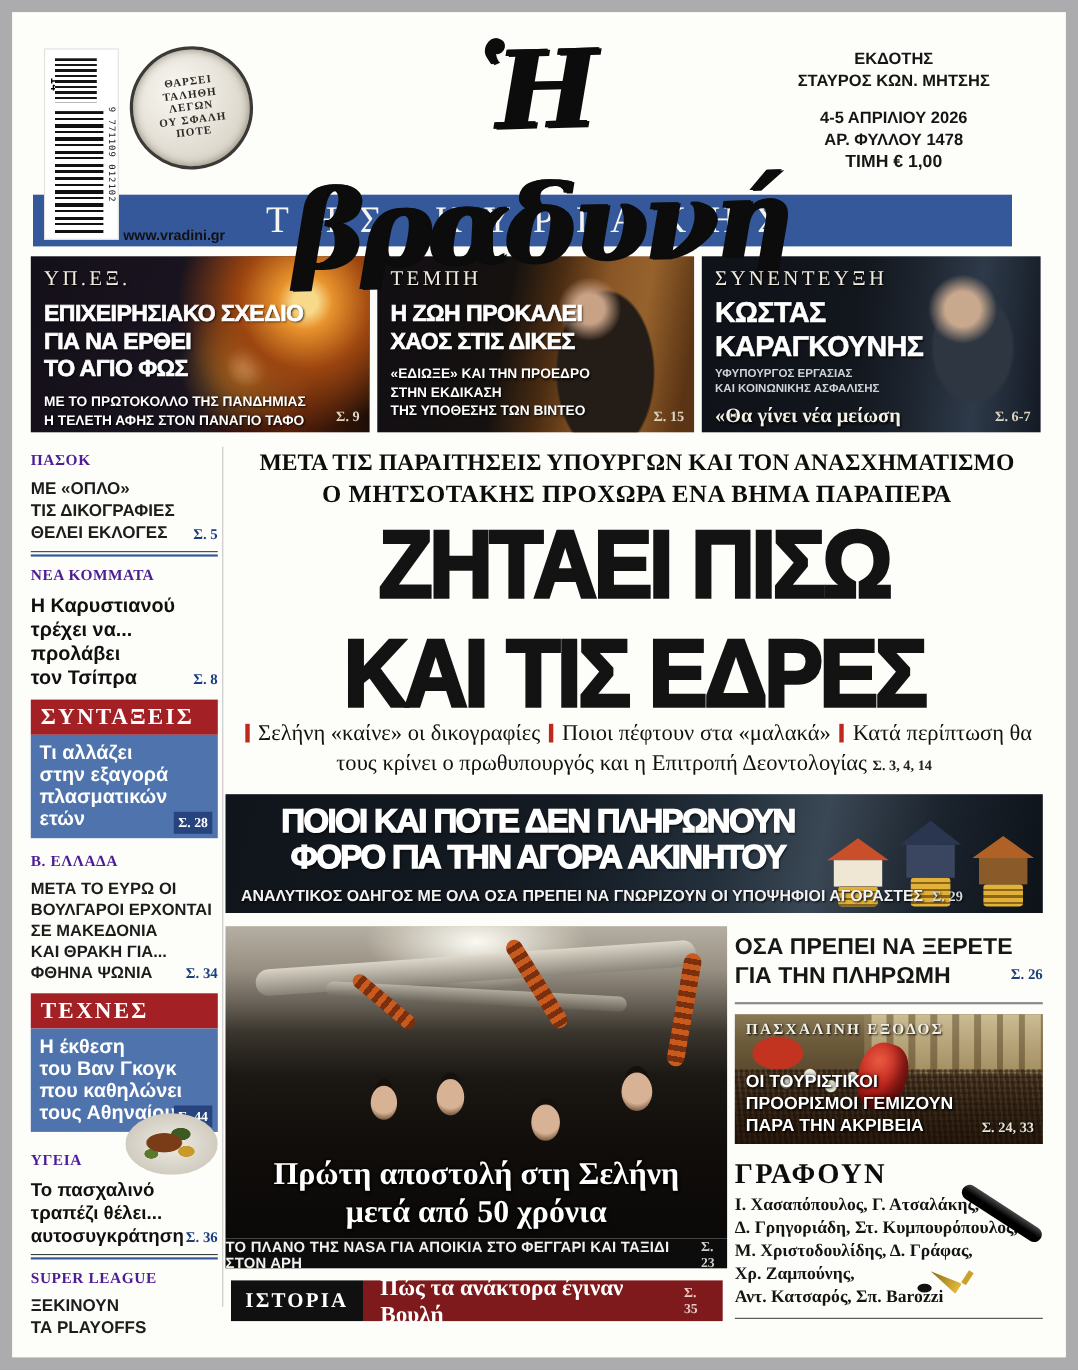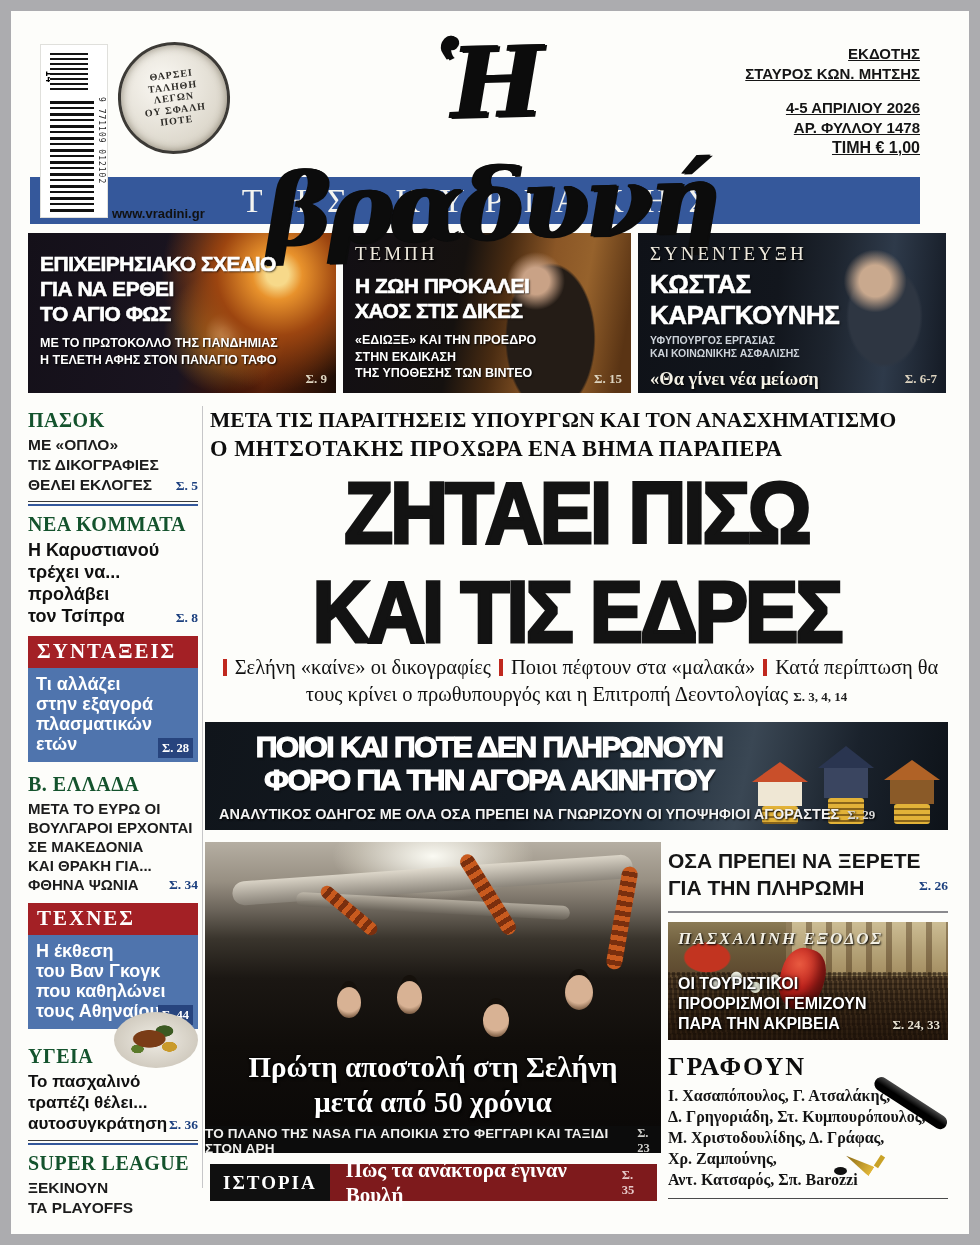--- a/index.html
+++ b/index.html
@@ -24,21 +24,21 @@
            transform:rotate(-7deg); box-shadow:inset 0 0 8px rgba(60,50,30,.5); }
   .stamp div { font:bold 10px "Liberation Serif", serif; color:#2c2a26; letter-spacing:1px; line-height:11.5px; }
   .logo { left:198px; top:22px; width:580px; height:130px; text-align:center; z-index:2;
           font-family:"DejaVu Serif", serif; font-style:italic; font-weight:bold; font-size:98px; line-height:122px;
           color:#0c0c0c; transform:rotate(-1.5deg); letter-spacing:-4px;
           text-shadow:2px 1px 0 #0c0c0c, -1px 0 0 #0c0c0c; }
   .band { left:30px; top:156px; width:890px; height:47px; background:#35589B; z-index:1;
           display:flex; align-items:center; justify-content:center;margin-top:21px; }
   .band-text { font-family:"Liberation Serif", serif; font-size:34px; color:#f4f4f0; letter-spacing:20px; padding-left:20px; }
   .site { left:112px; top:206px; font:bold 13px "Liberation Sans", sans-serif; color:#111; z-index:4; }
-  .pub { left:705px; top:44px; width:215px; text-align:right; font:bold 15px "Liberation Sans", sans-serif; line-height:20px; color:#151515; z-index:3;text-decoration:underline; }
+  .pub { left:705px; top:44px; width:215px; text-align:center; font:bold 15px "Liberation Sans", sans-serif; line-height:20px; color:#151515; z-index:3; }
   .pub .gap { height:14px; }
   .pub .price { font-size:16px; }
 
   
   .teasers { left:28px; top:233px; width:920px; height:160px; display:flex; gap:7px; }
   .teaser { position:relative; height:160px; color:#fff; overflow:hidden; }
   .t1 { flex:0 0 308px;
         background:radial-gradient(circle at 81% 26%, #f7d98a 0 4%, #e8922c 9%, #9c4510 22%, rgba(0,0,0,0) 42%),
                    radial-gradient(circle at 64% 62%, #e8c98a 0 2%, #8a5a20 9%, rgba(0,0,0,0) 28%),
                    linear-gradient(100deg,#141019 0%,#1a1420 52%,#3a1208 68%,#551f0a 78%,#1c0d06 100%); }
@@ -61,42 +61,42 @@
             text-shadow:1px 1px 2px rgba(0,0,0,.8); }
   .t-role { margin-top:3px; font-weight:bold; font-size:10.5px; line-height:13px; color:#cdd3da; }
   .t-quote { margin-top:8px; font-family:"Liberation Serif", serif; font-weight:bold; font-size:18.5px;
              line-height:23px; color:#f4f1e6; text-shadow:1px 1px 2px #000; }
   .t-page { position:absolute; right:9px; bottom:6px; z-index:3; font:bold 13px "Liberation Serif", serif; color:#ddd4c0; }
 
   
   .v-rule { left:202px; top:406px; width:1px; height:782px; background:#c6c6c8; }
   .sidebar { left:28px; top:408px; width:170px; }
   .sb-sec { position:relative; }
-  .sb-h { font-family:"Liberation Serif", serif; font-weight:bold; font-size:20px; line-height:24px; letter-spacing:.5px; color:#14532d; }
+  .sb-h { font-family:"Liberation Serif", serif; font-weight:bold; font-size:14px; line-height:24px; letter-spacing:.5px; color:#4c1d95; }
   .sb-caps { margin-top:3px; font-weight:bold; font-size:15.5px; line-height:20px; color:#1c1c1c; }
   .sb-lower { margin-top:3px; font-weight:bold; font-size:18px; line-height:22px; color:#101010; }
   .pref { font-family:"Liberation Serif", serif; font-weight:bold; font-size:13.5px; color:#1B3F7E; }
   .sb-pref { position:absolute; right:0; bottom:1px; }
   .sb-sep { margin:6px 0; height:2px; border-top:1px solid #3c3c3c; border-bottom:2px solid #35589B; }
   .red-head { margin-top:9px; background:#A32025; color:#fff; font-family:"Liberation Serif", serif;
               font-weight:bold; font-size:21px; letter-spacing:2px; padding:3px 9px 4px; }
   .blue-box { position:relative; background:#4F74AD; color:#fff; font-weight:bold; font-size:18px;
               line-height:20px; padding:6px 8px 8px; }
   .pref-tag { position:absolute; right:5px; bottom:4px; background:#27447E; color:#fff;
               font-family:"Liberation Serif", serif; font-weight:bold; font-size:12.5px; padding:0 4px; }
   .ygeia-head { display:flex; justify-content:space-between; align-items:flex-end; }
   .plate { width:84px; height:56px; margin-top:-26px; border-radius:50%;
            background:radial-gradient(ellipse 26px 14px at 42% 48%, #7a3c16 0 60%, rgba(0,0,0,0) 65%),
                       radial-gradient(ellipse 12px 8px at 66% 62%, #c99a2a 0 60%, rgba(0,0,0,0) 65%),
                       radial-gradient(ellipse 10px 7px at 28% 66%, #5a7a2a 0 60%, rgba(0,0,0,0) 65%),
                       radial-gradient(ellipse 14px 9px at 60% 34%, #3c5a22 0 60%, rgba(0,0,0,0) 66%),
                       radial-gradient(#efece4, #cfc9bd 75%, #b5afa3); }
 
   
-  .overlines { left:210px; top:406px; width:738px; }
+  .overlines { left:210px; top:406px; width:738px; text-align:center; }
   .ov1 { font-family:"Liberation Serif", serif; font-weight:bold; font-size:21.5px; line-height:28px; color:#0d0d0d; }
   .ov2 { font-family:"Liberation Serif", serif; font-weight:bold; font-size:22.5px; line-height:29px; color:#0d0d0d; letter-spacing:.5px; }
   .headline { left:205px; top:464px; width:743px; text-align:center; color:#131313; font-weight:bold;
               font-size:80px; line-height:92px; letter-spacing:-3px; -webkit-text-stroke:3px #131313;
               transform:scale(1,1.08); transform-origin:50% 0; }
   .bullets { left:205px; top:654px; width:743px; text-align:center; font-family:"Liberation Serif", serif;
              font-size:20.5px; line-height:27px; color:#111; font-weight:500; }
   .rbar { display:inline-block; width:4px; height:17px; background:#C0281E; margin:0 8px -2px 8px; }
   .bullets .pgref { font-size:13px; font-weight:bold; color:#222; }
 
@@ -170,21 +170,21 @@
                        linear-gradient(180deg, rgba(90,70,45,.2), rgba(40,26,14,.8)); }
   .eflowers { position:absolute; left:12%; top:38%; width:86px; height:34px;
               background:radial-gradient(circle at 15% 50%, #f2f4e8 0 5px, rgba(0,0,0,0) 6px),
                          radial-gradient(circle at 40% 30%, #eef0e2 0 5px, rgba(0,0,0,0) 6px),
                          radial-gradient(circle at 62% 60%, #e8ecd8 0 5px, rgba(0,0,0,0) 6px),
                          radial-gradient(circle at 85% 35%, #f4f6ea 0 4px, rgba(0,0,0,0) 5px); }
   .ejug { position:absolute; left:40%; top:22%; width:44px; height:62px; border-radius:42% 42% 48% 48%;
           background:radial-gradient(circle at 35% 28%, #e85a40, #c2231d 45%, #8a120e 85%);
           transform:rotate(16deg); box-shadow:inset -9px -7px 12px rgba(0,0,0,.45); }
   .easter-kicker { position:relative; z-index:3; padding:7px 0 0 10px; font-family:"Liberation Serif", serif;
-                   font-weight:bold; font-size:17px; letter-spacing:2px; color:#f2efe4; text-shadow:1px 1px 2px #000;font-style:italic; }
+                   font-weight:bold; font-size:14px; letter-spacing:2px; color:#f2efe4; text-shadow:1px 1px 2px #000; }
   .easter-text { position:absolute; left:10px; bottom:6px; z-index:3; font-weight:bold; font-size:16px;
                  line-height:20px; text-shadow:1px 1px 2px #000, 0 0 4px rgba(0,0,0,.8); }
   .easter-page { position:absolute; right:8px; bottom:7px; z-index:3; font:bold 13px "Liberation Serif", serif;
                  color:#e8e2d2; text-shadow:1px 1px 2px #000; }
   .authors { position:relative; margin-top:12px; }
   .authors-h { font-family:"Liberation Serif", serif; font-weight:bold; font-size:26px; letter-spacing:2px; color:#0d0d0d; }
   .authors-n { margin-top:3px; font-family:"Liberation Serif", serif; font-weight:bold; font-size:16px;
                line-height:21px; color:#141414; }
   .authors-rule { margin-top:8px; border-top:1.5px solid #4a4a4a; }
   .pen { position:absolute; right:0; bottom:16px; width:120px; height:64px; }
@@ -225,20 +225,21 @@
     <div>ΣΤΑΥΡΟΣ ΚΩΝ. ΜΗΤΣΗΣ</div>
     <div class="gap"></div>
     <div>4-5 ΑΠΡΙΛΙΟΥ 2026</div>
     <div>ΑΡ. ΦΥΛΛΟΥ 1478</div>
     <div class="price">ΤΙΜΗ € 1,00</div>
   </div>
 
   <div class="abs teasers">
     <div class="teaser t1">
       <div class="t-pad">
+        <div class="kicker">ΥΠ.ΕΞ.</div>
         <div class="t-title pre">ΕΠΙΧΕΙΡΗΣΙΑΚΟ ΣΧΕΔΙΟ
 ΓΙΑ ΝΑ ΕΡΘΕΙ
 ΤΟ ΑΓΙΟ ΦΩΣ</div>
         <div class="t-sub pre">ΜΕ ΤΟ ΠΡΩΤΟΚΟΛΛΟ ΤΗΣ ΠΑΝΔΗΜΙΑΣ
 Η ΤΕΛΕΤΗ ΑΦΗΣ ΣΤΟΝ ΠΑΝΑΓΙΟ ΤΑΦΟ</div>
       </div>
       <div class="t-page">Σ. 9</div>
     </div>
     <div class="teaser t2">
       <div class="t-pad">

